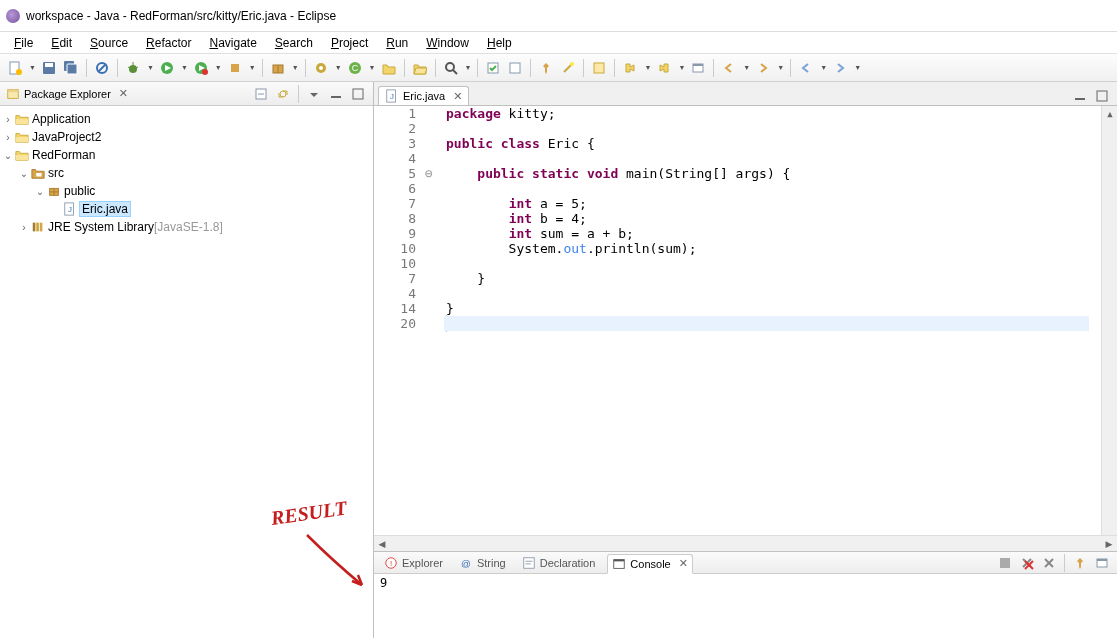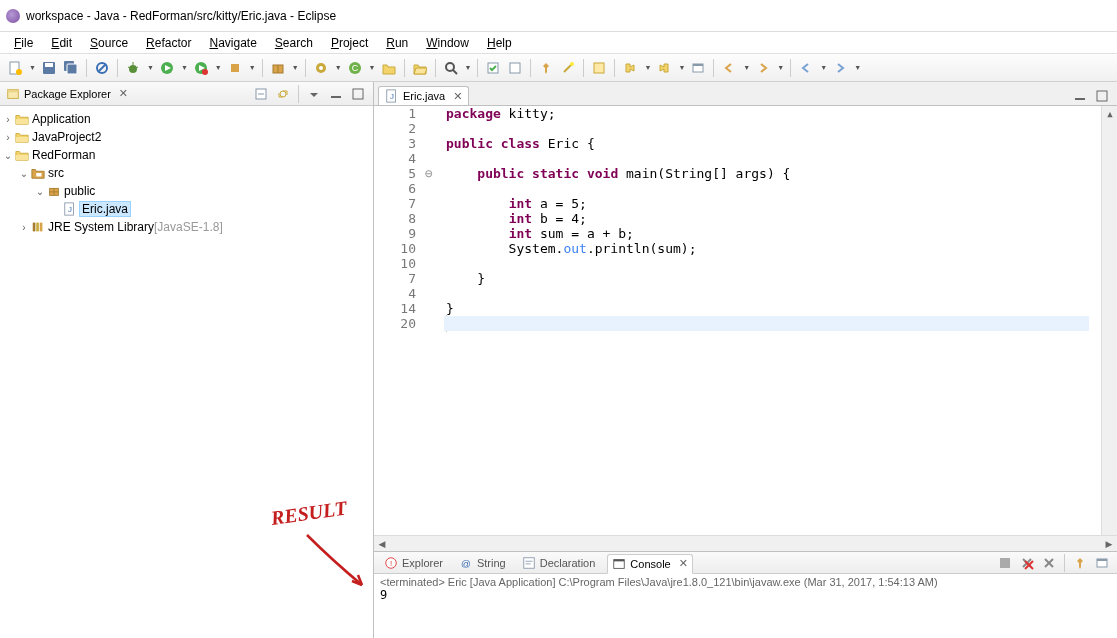--- a/index.html
+++ b/index.html
@@ -529,21 +529,20 @@
             </span>
             <span class="tb-btn">
               <svg width="14" height="14">
                 <rect x="2" y="3" width="10" height="8" fill="#fff" stroke="#89a"></rect>
                 <rect x="2" y="3" width="10" height="2" fill="#89a"></rect>
               </svg>
             </span>
           </div>
         </div>
       <div class="console">
-        <div class="meta">&lt;terminated&gt; Eric [Java Application] C:\Program Files\Java\jre1.8.0_121\bin\javaw.exe (Mar 31, 2017, 1:54:13 AM)</div>
         <div class="out">9</div>
       </div>
     </div>
   </div>
 </div>
 
 <div class="annotation">
   <svg width="140" height="110">
     <text x="10" y="20" class="hand" transform="rotate(-8 10 20)">RESULT</text>
     <path d="M 45 30 Q 70 55 100 80" stroke="#c41e1e" stroke-width="2.5" fill="none"></path>

